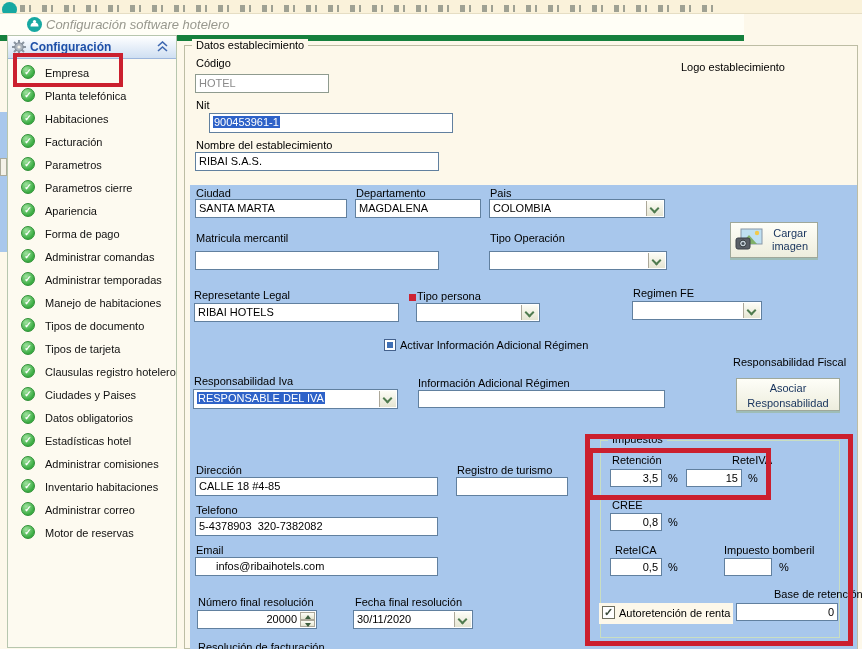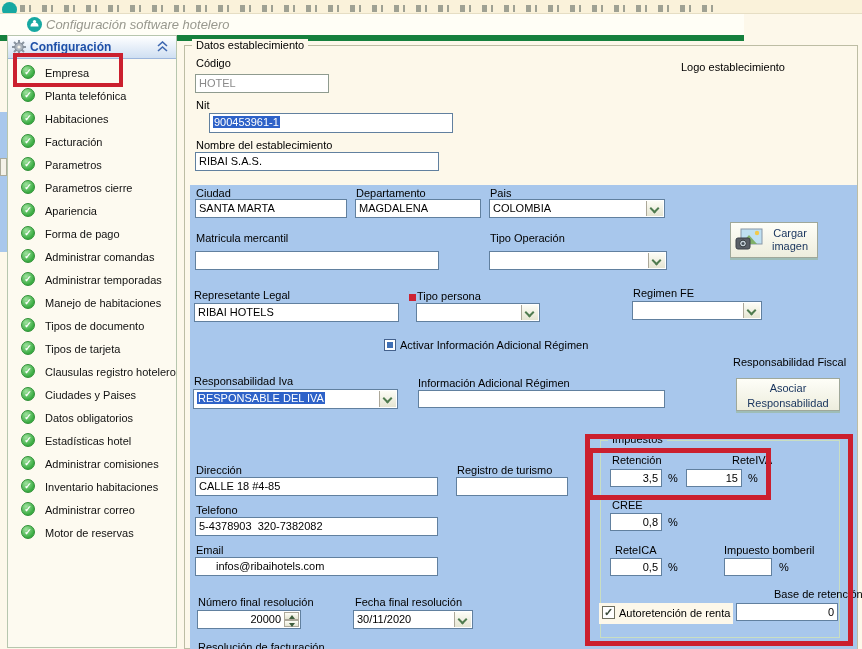--- a/index.html
+++ b/index.html
@@ -280,21 +280,21 @@
   <div class="lbl" style="left:457px;top:464px;">Registro de turismo</div>
   <div class="inp" style="left:456px;top:477px;width:112px;"></div>
 
   <div class="lbl" style="left:196px;top:504px;">Telefono</div>
   <div class="inp" style="left:195px;top:517px;width:243px;">5-4378903  320-7382082</div>
 
   <div class="lbl" style="left:196px;top:544px;">Email</div>
   <div class="inp" style="left:195px;top:557px;width:243px;padding-left:20px;">infos@ribaihotels.com</div>
 
   <div class="lbl" style="left:198px;top:596px;">Número final resolución</div>
-  <div class="inp num" style="left:197px;top:610px;width:104px;padding-right:19px;"><span>20000</span><span class="spin"><span class="sbtn up"></span><span class="sbtn dn"></span></span></div>
+  <div class="inp num" style="left:197px;top:610px;width:120px;padding-right:19px;"><span>20000</span><span class="spin"><span class="sbtn up"></span><span class="sbtn dn"></span></span></div>
 
   <div class="lbl" style="left:355px;top:596px;">Fecha final resolución</div>
   <div class="inp combo" style="left:353px;top:610px;width:120px;"><span>30/11/2020</span><span class="cbtn"></span></div>
 
   <div class="lbl" style="left:198px;top:641px;">Resolución de facturación</div>
 
   <div class="red-rect" style="left:13px;top:53px;width:110px;height:34px;border-width:4px;"></div>
   <div class="red-rect" style="left:585px;top:434px;width:268px;height:212px;"></div>
   <div class="red-rect" style="left:588px;top:448px;width:183px;height:52px;"></div>
 

